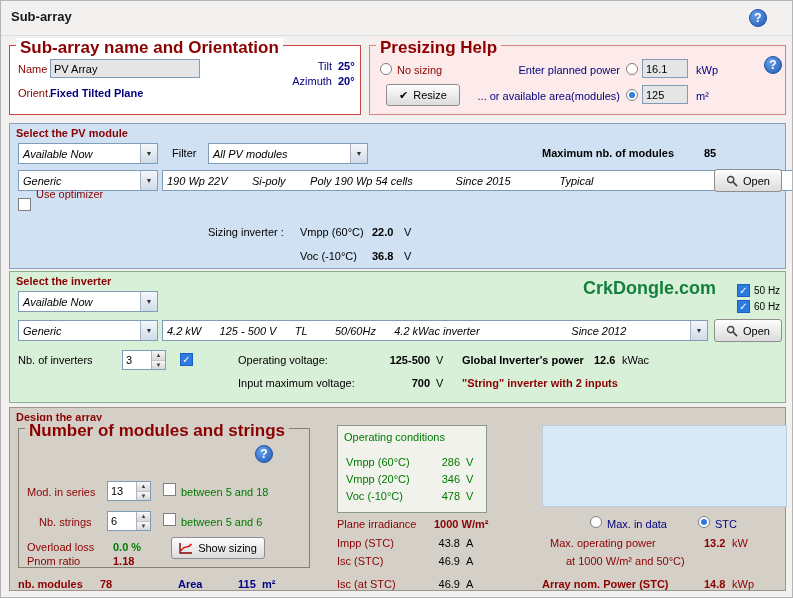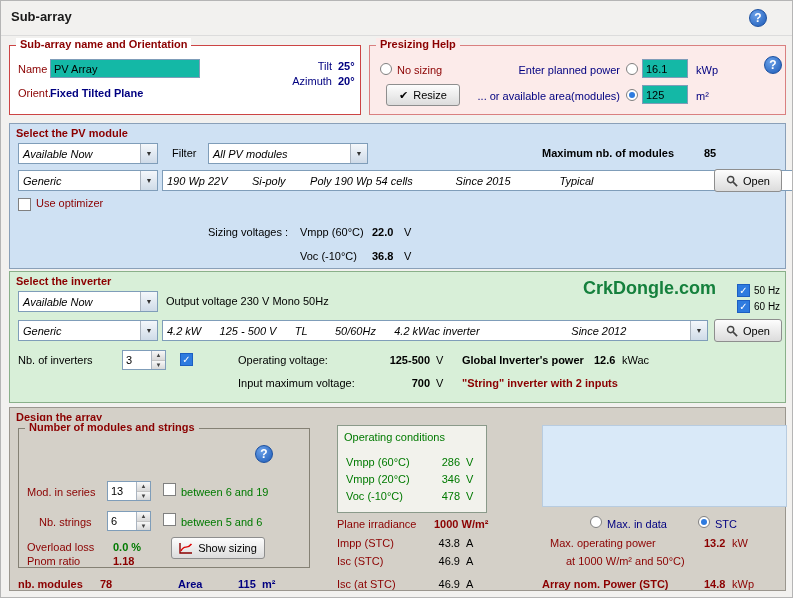--- a/index.html
+++ b/index.html
@@ -6,24 +6,24 @@
   body { font-family:"Liberation Sans", sans-serif; background:#e8e8e8; }
   .screen { position:relative; width:793px; height:598px; background:#f2f1ef;
             border:1px solid #b5b5b5; overflow:hidden; font-size:11px; color:#000; }
   .t { position:absolute; white-space:pre; }
   .b { font-weight:bold; }
   .maroon { color:#8b0000; }
   .navy { color:#000080; }
   .green { color:#007a00; }
   .ra { text-align:right; }
   .box { position:absolute; }
-  .legend { position:absolute; top:-8px; padding:0 4px; font-size:11px;
+  .legend { position:absolute; top:-8px; padding:0 4px; font-size:17px;
             white-space:nowrap; background:inherit; font-weight:bold; color:#8b0000; }
   .inner-title { position:absolute; top:3px; left:6px; font-weight:bold; color:#8b0000; }
-  .inp { position:absolute; height:19px; border:1px solid #7f9db9; background:#14b8a6;
+  .inp { position:absolute; height:19px; border:1px solid #7f9db9; background:#e5e5e5;
          font-size:11px; padding:0 3px; font-family:inherit; }
   .dd { position:absolute; height:21px; background:#fff; border:1px solid #7f9db9;
         display:flex; align-items:center; cursor:pointer; }
   .dd .txt { flex:1; padding:0 4px; font-size:11px; overflow:hidden; white-space:pre;font-style:italic; }
   .dd .arw { width:17px; height:100%; background:linear-gradient(#f4f7fb,#cfdbe8);
              border-left:1px solid #aab4c0; display:flex; align-items:center;
              justify-content:center; font-size:7px; color:#333; }
   .btn { position:absolute; display:flex; align-items:center; justify-content:center;
          gap:5px; background:linear-gradient(#fdfdfd,#dcdcdc); border:1px solid #8e8e8e;
          border-radius:3px; font-size:11px; cursor:pointer; }
@@ -111,37 +111,36 @@
       <span class="arw">▼</span>
     </div>
     <button class="btn" style="left:704px; top:45px; width:68px; height:23px;">
       <svg width="12" height="12" viewBox="0 0 13 13">
         <circle cx="5" cy="5" r="3.4" fill="none" stroke="#444" stroke-width="1.5"></circle>
         <line x1="7.8" y1="7.8" x2="12" y2="12" stroke="#444" stroke-width="1.8"></line>
       </svg>
       <span>Open</span>
     </button>
     <div class="cb" style="left:8px; top:74px;"></div>
-    <div class="t maroon" style="left:26px; top:73px;">Use optimizer</div>
-    <div class="t" style="left:198px; top:102px;">Sizing voltages :</div>
+    <div class="t maroon" style="left:26px; top:64px;">Use optimizer</div>
+    <div class="t" style="left:198px; top:102px;">Sizing inverter :</div>
     <div class="t" style="left:290px; top:102px;">Vmpp (60°C)</div>
     <div class="t b" style="left:362px; top:102px;">22.0</div>
     <div class="t" style="left:394px; top:102px;">V</div>
     <div class="t" style="left:290px; top:126px;">Voc (-10°C)</div>
     <div class="t b" style="left:362px; top:126px;">36.8</div>
     <div class="t" style="left:394px; top:126px;">V</div>
   </div>
 
   <div class="box" style="left:8px; top:270px; width:777px; height:132px; background:#d8efd8; border:1px solid #8ab08a;">
     <div class="inner-title">Select the inverter</div>
     <div class="dd" style="left:8px; top:19px; width:140px;">
       <span class="txt">Available Now</span>
       <span class="arw">▼</span>
     </div>
-    <div class="t" style="left:156px; top:23px;">Output voltage 230 V Mono 50Hz</div>
     <div class="cb checked" style="left:727px; top:12px;">✓</div>
     <div class="t" style="left:744px; top:13px; font-size:10px;">50 Hz</div>
     <div class="cb checked" style="left:727px; top:28px;">✓</div>
     <div class="t" style="left:744px; top:29px; font-size:10px;">60 Hz</div>
     <div class="watermark" style="left:573px; top:6px;">CrkDongle.com</div>
     <div class="dd" style="left:8px; top:48px; width:140px;">
       <span class="txt">Generic</span>
       <span class="arw">▼</span>
     </div>
     <div class="dd" style="left:152px; top:48px; width:546px;">
@@ -184,21 +183,21 @@
       <div class="help" style="left:236px; top:16px;">?</div>
       <div class="t maroon" style="left:8px; top:57px;">Mod. in series</div>
       <div class="spin" style="left:88px; top:52px;">
         <input value="13" style="">
         <div class="arrows">
           <div>▲</div>
           <div>▼</div>
         </div>
       </div>
       <div class="cb" style="left:144px; top:54px;"></div>
-      <div class="t green" style="left:162px; top:57px;">between 6 and 19</div>
+      <div class="t green" style="left:162px; top:57px;">between 5 and 18</div>
       <div class="t maroon" style="left:20px; top:87px;">Nb. strings</div>
       <div class="spin" style="left:88px; top:82px;">
         <input value="6" style="">
         <div class="arrows">
           <div>▲</div>
           <div>▼</div>
         </div>
       </div>
       <div class="cb" style="left:144px; top:84px;"></div>
       <div class="t green" style="left:162px; top:87px;">between 5 and 6</div>

